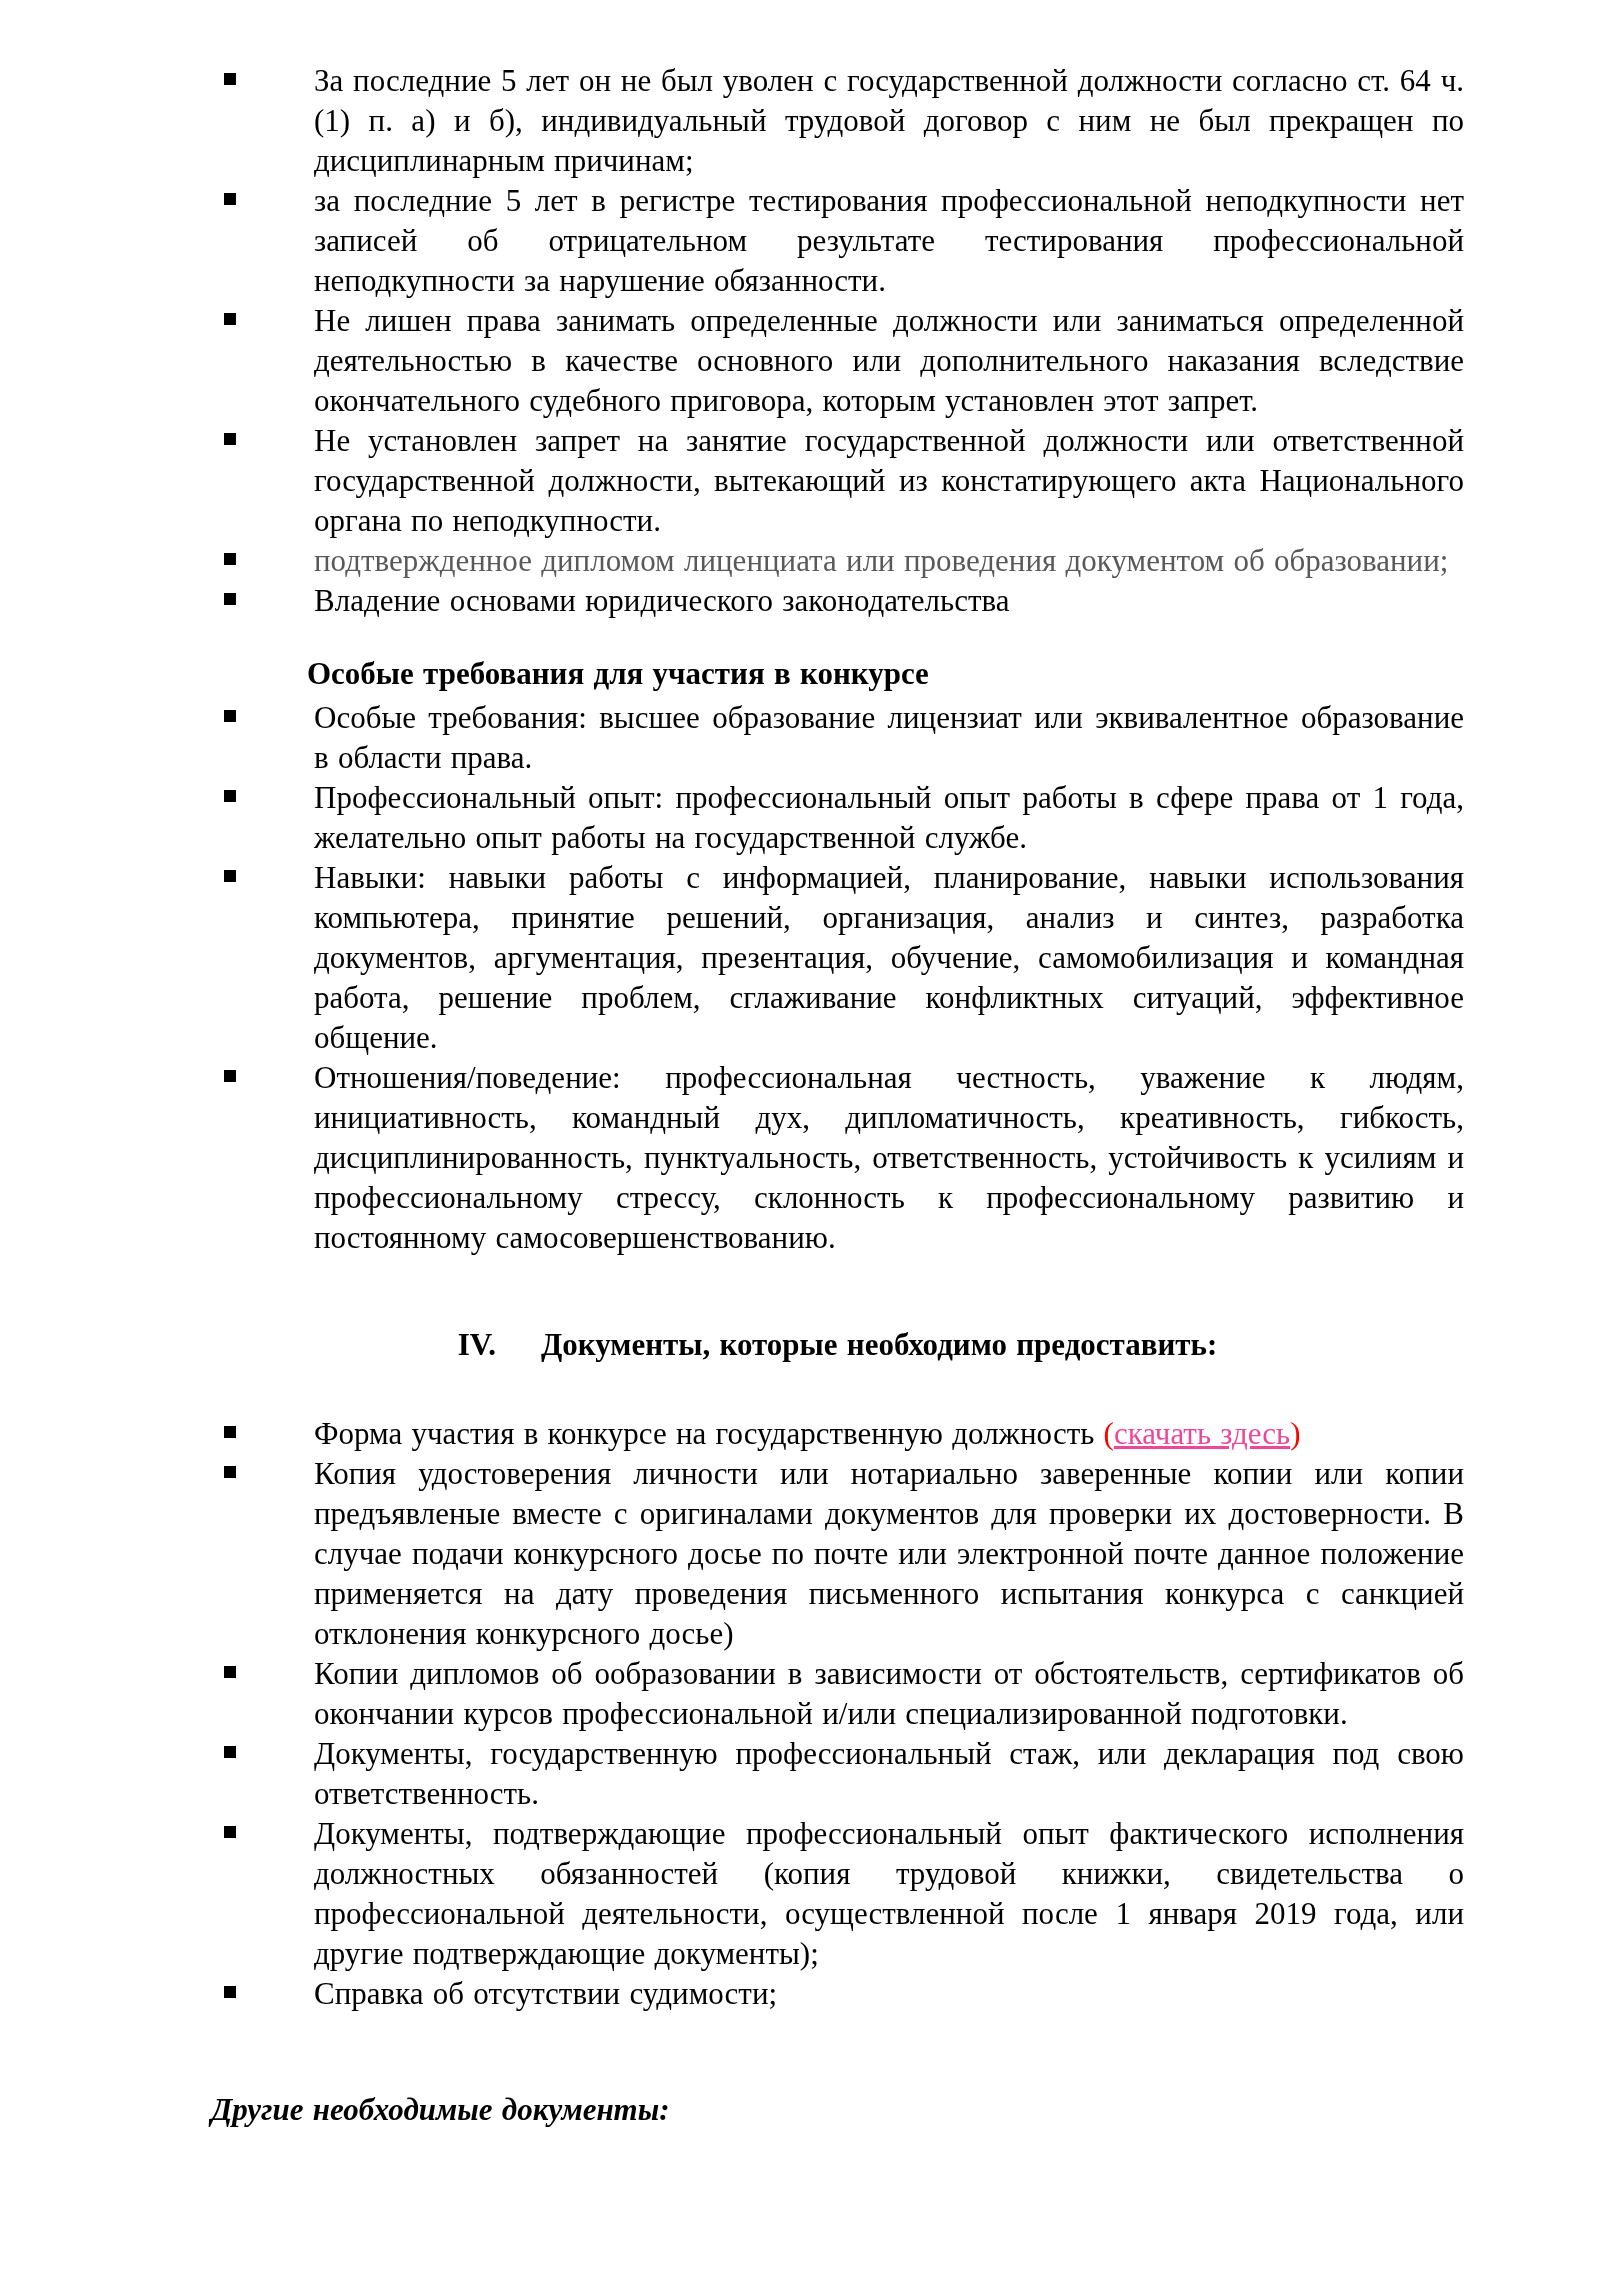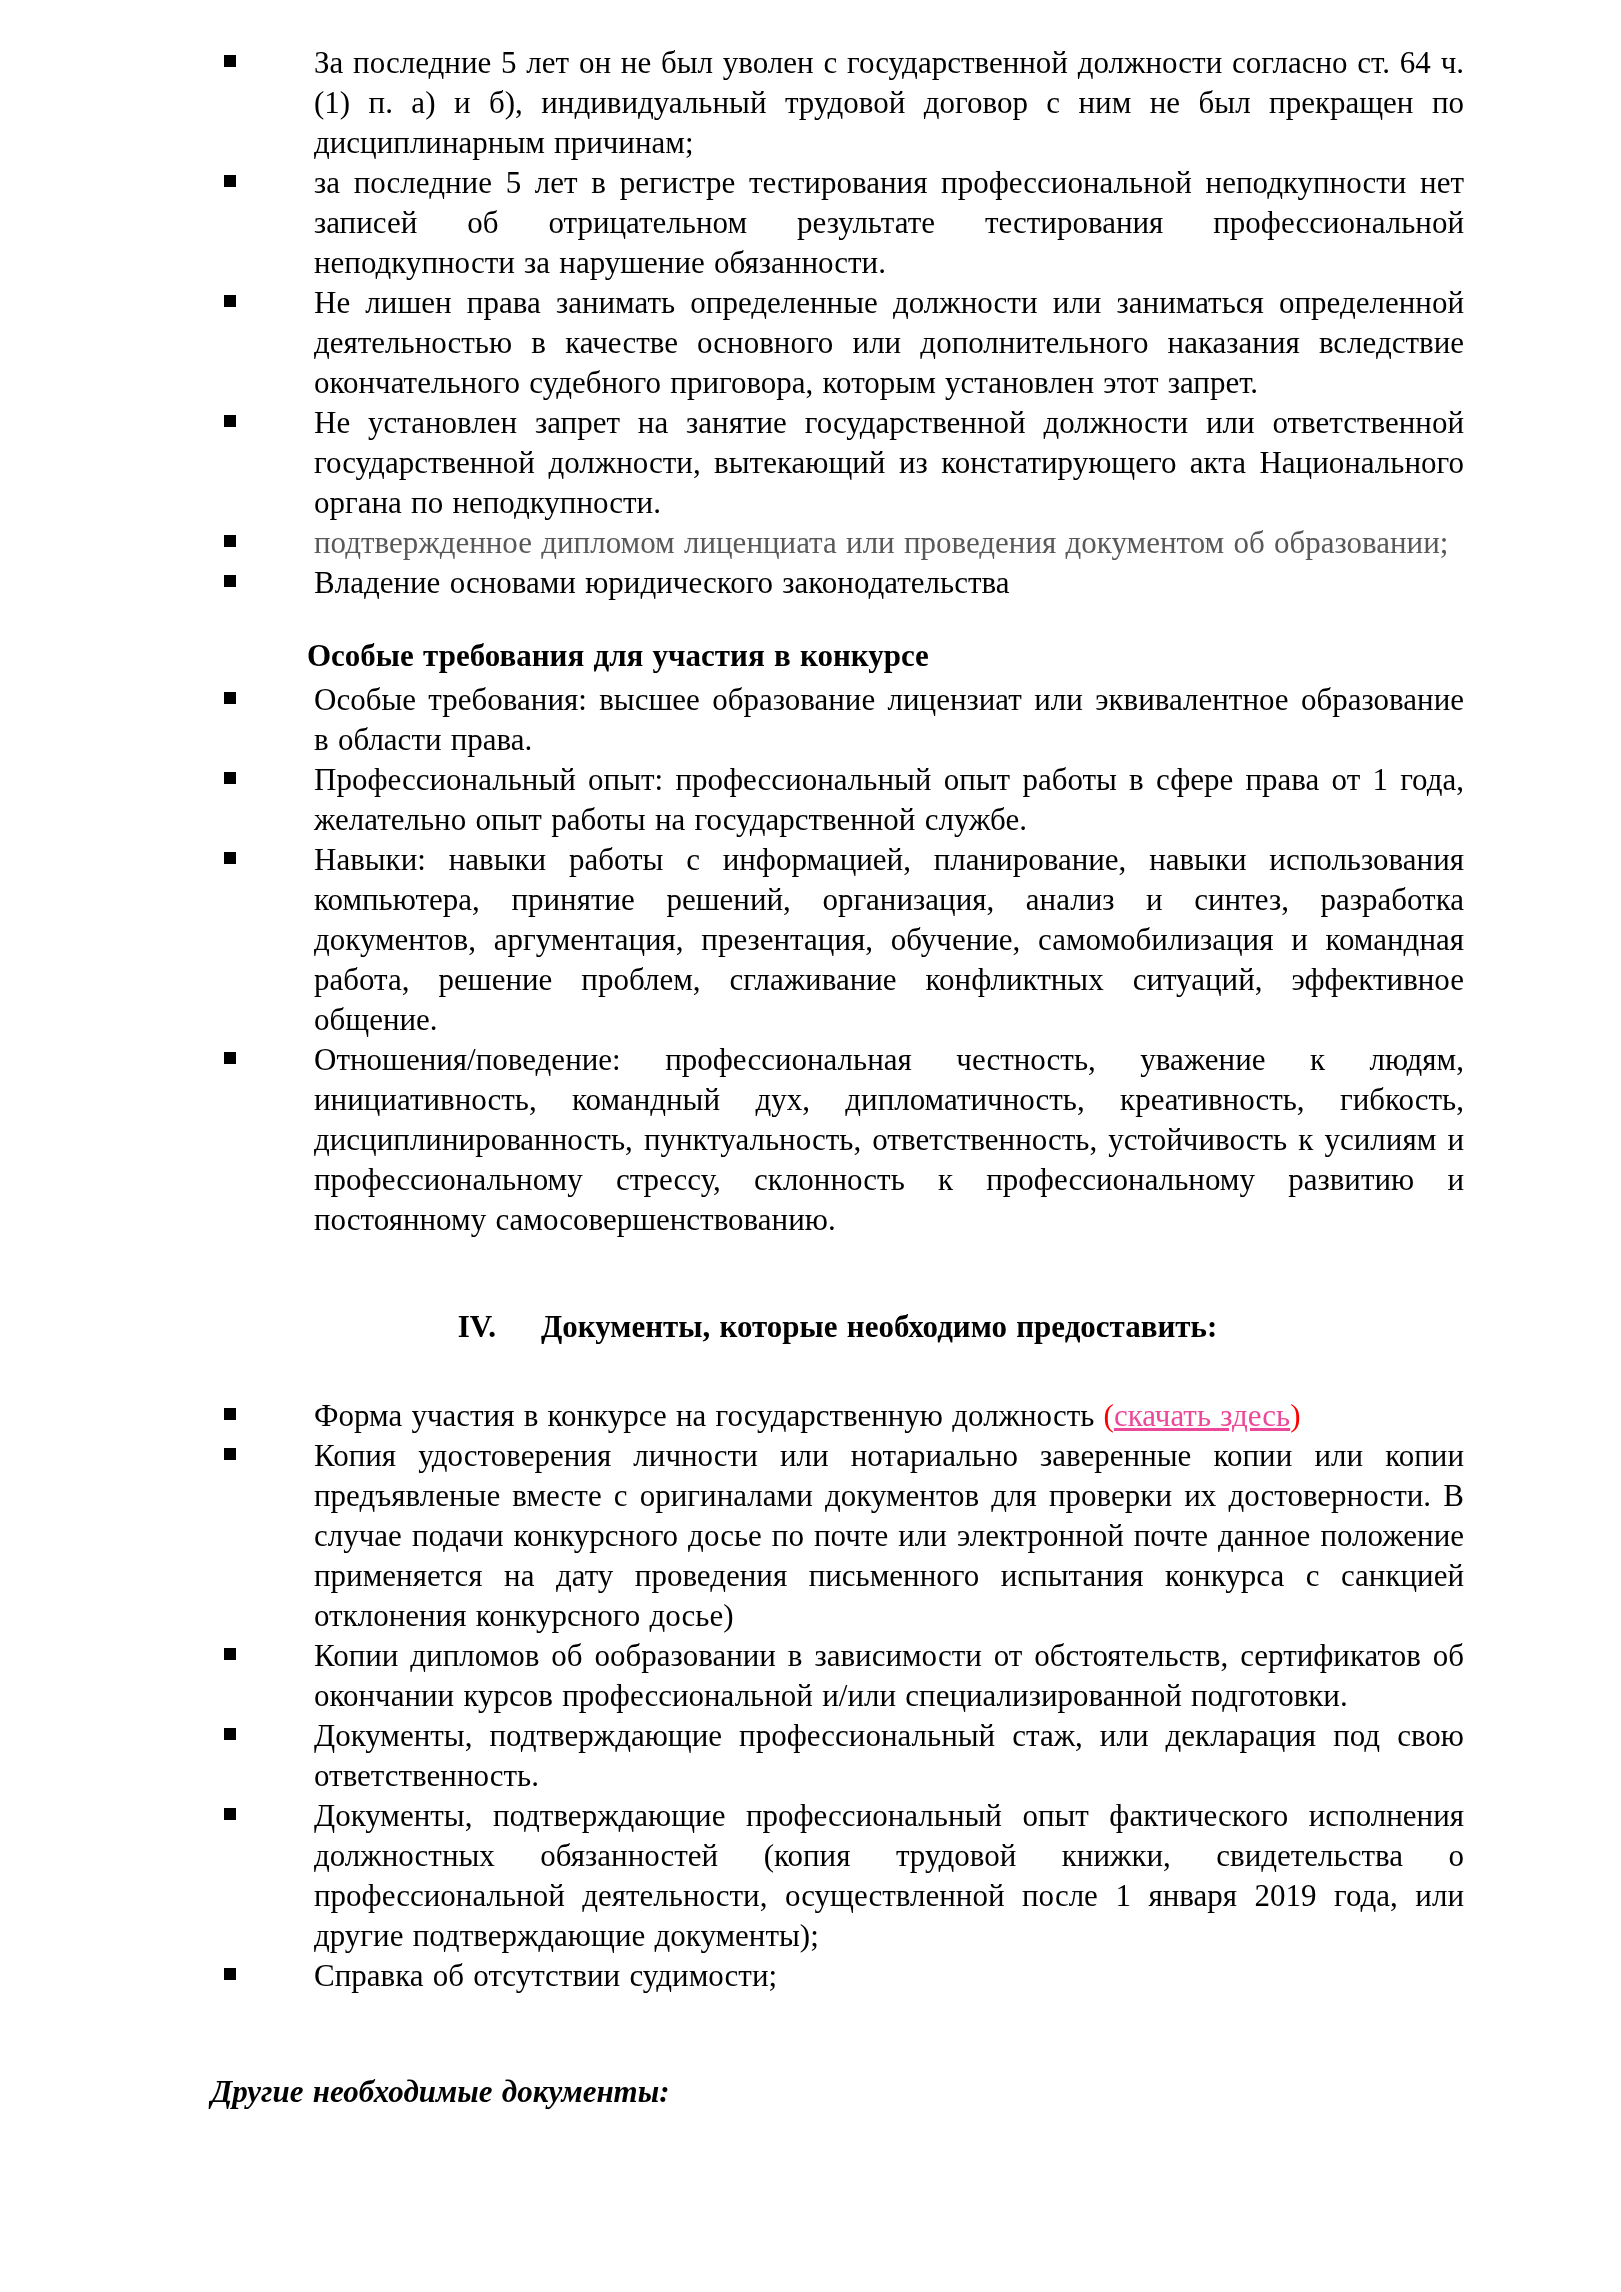--- a/index.html
+++ b/index.html
@@ -2,21 +2,21 @@
 <html><head>
 <meta charset="utf-8">
 <style>
   * { margin:0; padding:0; box-sizing:border-box; }
   html,body { background:#ffffff; }
   .page {
     position:relative;
     width:1621px;
     height:2293px;
     background:#ffffff;
-    padding:43px 157px 0 211px;
+    padding:61px 157px 0 211px;
     font-family:"Liberation Serif","DejaVu Serif",serif;
     font-size:31px;
     line-height:40px;
     color:#000000;
     word-spacing:1.5px;
     overflow:hidden;
   }
   .li { display:flex; }
   .li .marker { flex:0 0 103px; padding-left:12.7px; }
   .li .marker .sq { display:block; width:12.7px; height:12.7px; margin-top:11.8px; background:#000000; }
@@ -133,21 +133,21 @@
     <div class="li">
       <span class="marker">
           <span class="sq"></span>
         </span>
       <div class="txt">Копии дипломов об ообразовании в зависимости от обстоятельств, сертификатов об окончании курсов профессиональной и/или специализированной подготовки.</div>
     </div>
     <div class="li">
       <span class="marker">
           <span class="sq"></span>
         </span>
-      <div class="txt">Документы, подтверждающие профессиональный стаж, или декларация под свою ответственность.</div>
+      <div class="txt">Документы, государственную профессиональный стаж, или декларация под свою ответственность.</div>
     </div>
     <div class="li">
       <span class="marker">
           <span class="sq"></span>
         </span>
       <div class="txt">Документы, подтверждающие профессиональный опыт фактического исполнения должностных обязанностей (копия трудовой книжки, свидетельства о профессиональной деятельности, осуществленной после 1 января 2019 года, или другие подтверждающие документы);</div>
     </div>
     <div class="li">
       <span class="marker">
           <span class="sq"></span>

